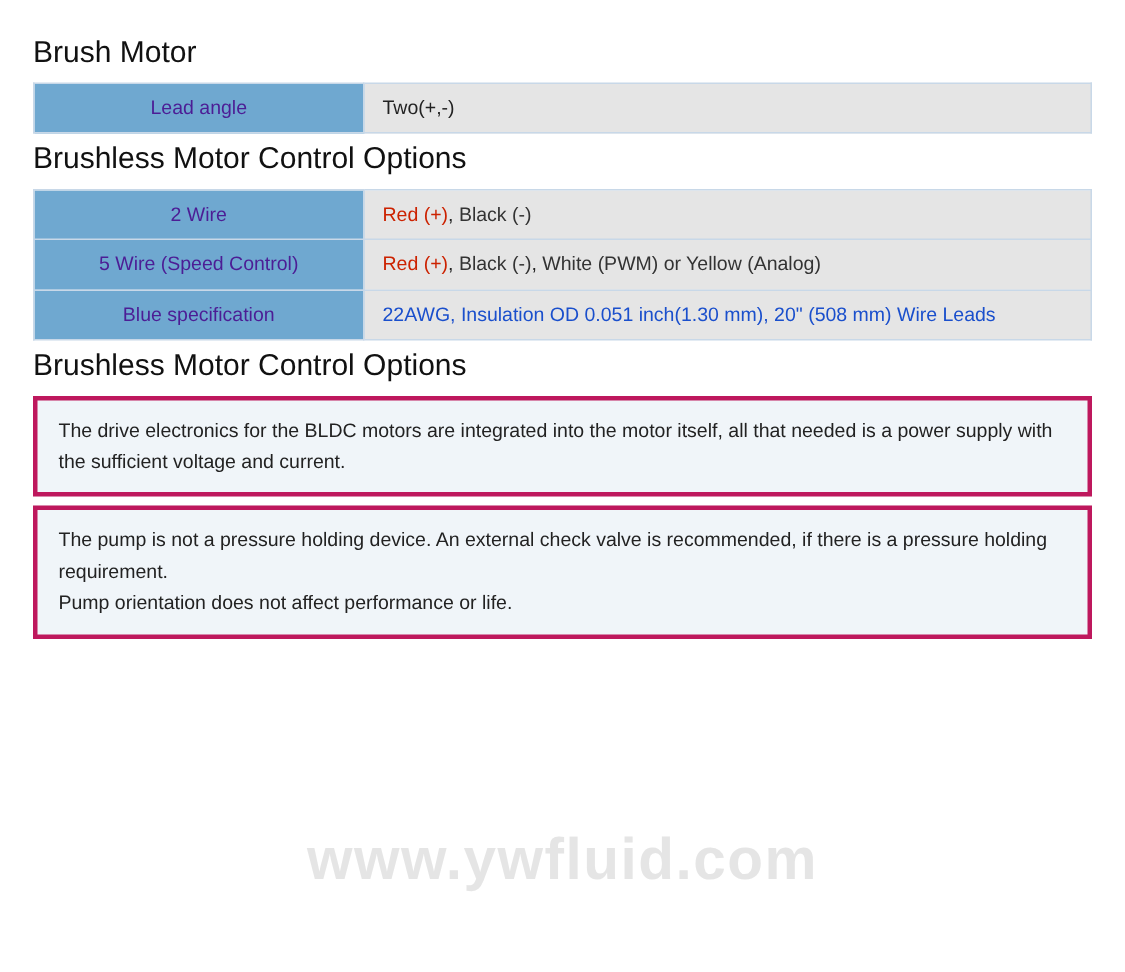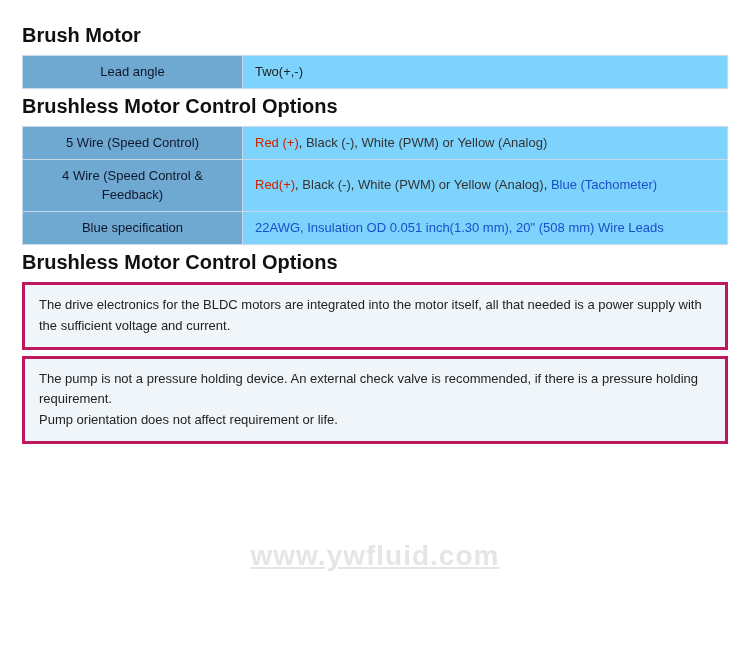--- a/index.html
+++ b/index.html
@@ -9,21 +9,21 @@
       font-size: 13px;
       color: #222;
       width: 750px;
       min-height: 648px;
       position: relative;
       padding: 20px 22px 20px 22px;
     }
 
     .section-title {
       font-size: 20px;
-      font-weight: bold;
+      font-weight: normal;
       color: #111;
       margin-bottom: 8px;
       margin-top: 18px;
     }
 
     .section-title:first-child {
       margin-top: 4px;
     }
 
     table {
@@ -34,53 +34,52 @@
 
     table td {
       padding: 7px 12px;
       border: 1px solid #c8d8e8;
       vertical-align: middle;
       line-height: 1.4;
     }
 
     .col-label {
       background-color: #6fa8d0;
-      color: #0f172a;
+      color: #4c1d95;
       text-align: center;
       font-weight: normal;
       width: 220px;
     }
 
     .col-value {
-      background-color: #7dd3fc;
+      background-color: #e5e5e5;
       color: #222;
     }
 
     .description-box {
       border: 3px solid #be185d;
       background: #f0f5f9;
       padding: 10px 14px;
       margin-bottom: 6px;
       line-height: 1.6;
       font-size: 13px;
     }
 
     .watermark {
       position: absolute;
-      bottom: 76px;
+      bottom: 52px;
       left: 50%;
       transform: translateX(-50%);
-      font-size: 28px;
+      font-size: 39px;
       font-weight: bold;
       color: rgba(180, 180, 180, 0.35);
       white-space: nowrap;
       pointer-events: none;
       user-select: none;
       letter-spacing: 1px;
-      text-decoration: underline;
     }
   </style>
 </head>
 <body>
 
 <div>
   <div class="section-title">Brush Motor</div>
   <table>
     <tbody>
         <tr>
@@ -88,30 +87,30 @@
       <td class="col-value">Two(+,-)</td>
     </tr>
   </tbody>
     </table>
 </div>
 
 <div>
   <div class="section-title">Brushless Motor Control Options</div>
   <table>
     <tbody>
+        <tr>
+      <td class="col-label">2 Wire</td>
+      <td class="col-value">
+        <span style="color:#cc2200;">Red (+)</span><span>, </span><span style="color:#333;">Black (-)</span>
+      </td>
+    </tr>
     <tr>
       <td class="col-label">5 Wire (Speed Control)</td>
       <td class="col-value">
         <span style="color:#cc2200;">Red (+)</span>, <span style="color:#333;">Black (-)</span>, <span style="color:#333;">White (PWM) or Yellow (Analog)</span>
-      </td>
-    </tr>
-    <tr>
-      <td class="col-label">4 Wire (Speed Control &amp; Feedback)</td>
-      <td class="col-value">
-        <span style="color:#cc2200;">Red(+)</span>, <span style="color:#333;">Black (-)</span>, <span style="color:#333;">White (PWM) or Yellow (Analog)</span>, <span style="color:#1a4fcc;">Blue (Tachometer)</span>
       </td>
     </tr>
     <tr>
       <td class="col-label">Blue specification</td>
       <td class="col-value">
         <span style="color:#1a4fcc;">22AWG, Insulation OD 0.051 inch(1.30 mm), 20" (508 mm) Wire Leads</span>
       </td>
     </tr>
   </tbody>
     </table>
@@ -120,17 +119,17 @@
 <div>
   <div class="section-title">Brushless Motor Control Options</div>
   <div class="description-box">
     <span>The drive electronics for the BLDC motors are integrated into the motor itself, all that needed is a power supply with the sufficient voltage and current.</span>
   </div>
 </div>
 
 <div>
   <div class="description-box">
     <span>The pump is not a pressure holding device. An external check valve is recommended, if there is a pressure holding requirement.</span><br>
-    <span>Pump orientation does not affect requirement or life.</span>
+    <span>Pump orientation does not affect performance or life.</span>
   </div>
 </div>
 
 <div class="watermark">www.ywfluid.com</div>
 
 </body></html>

